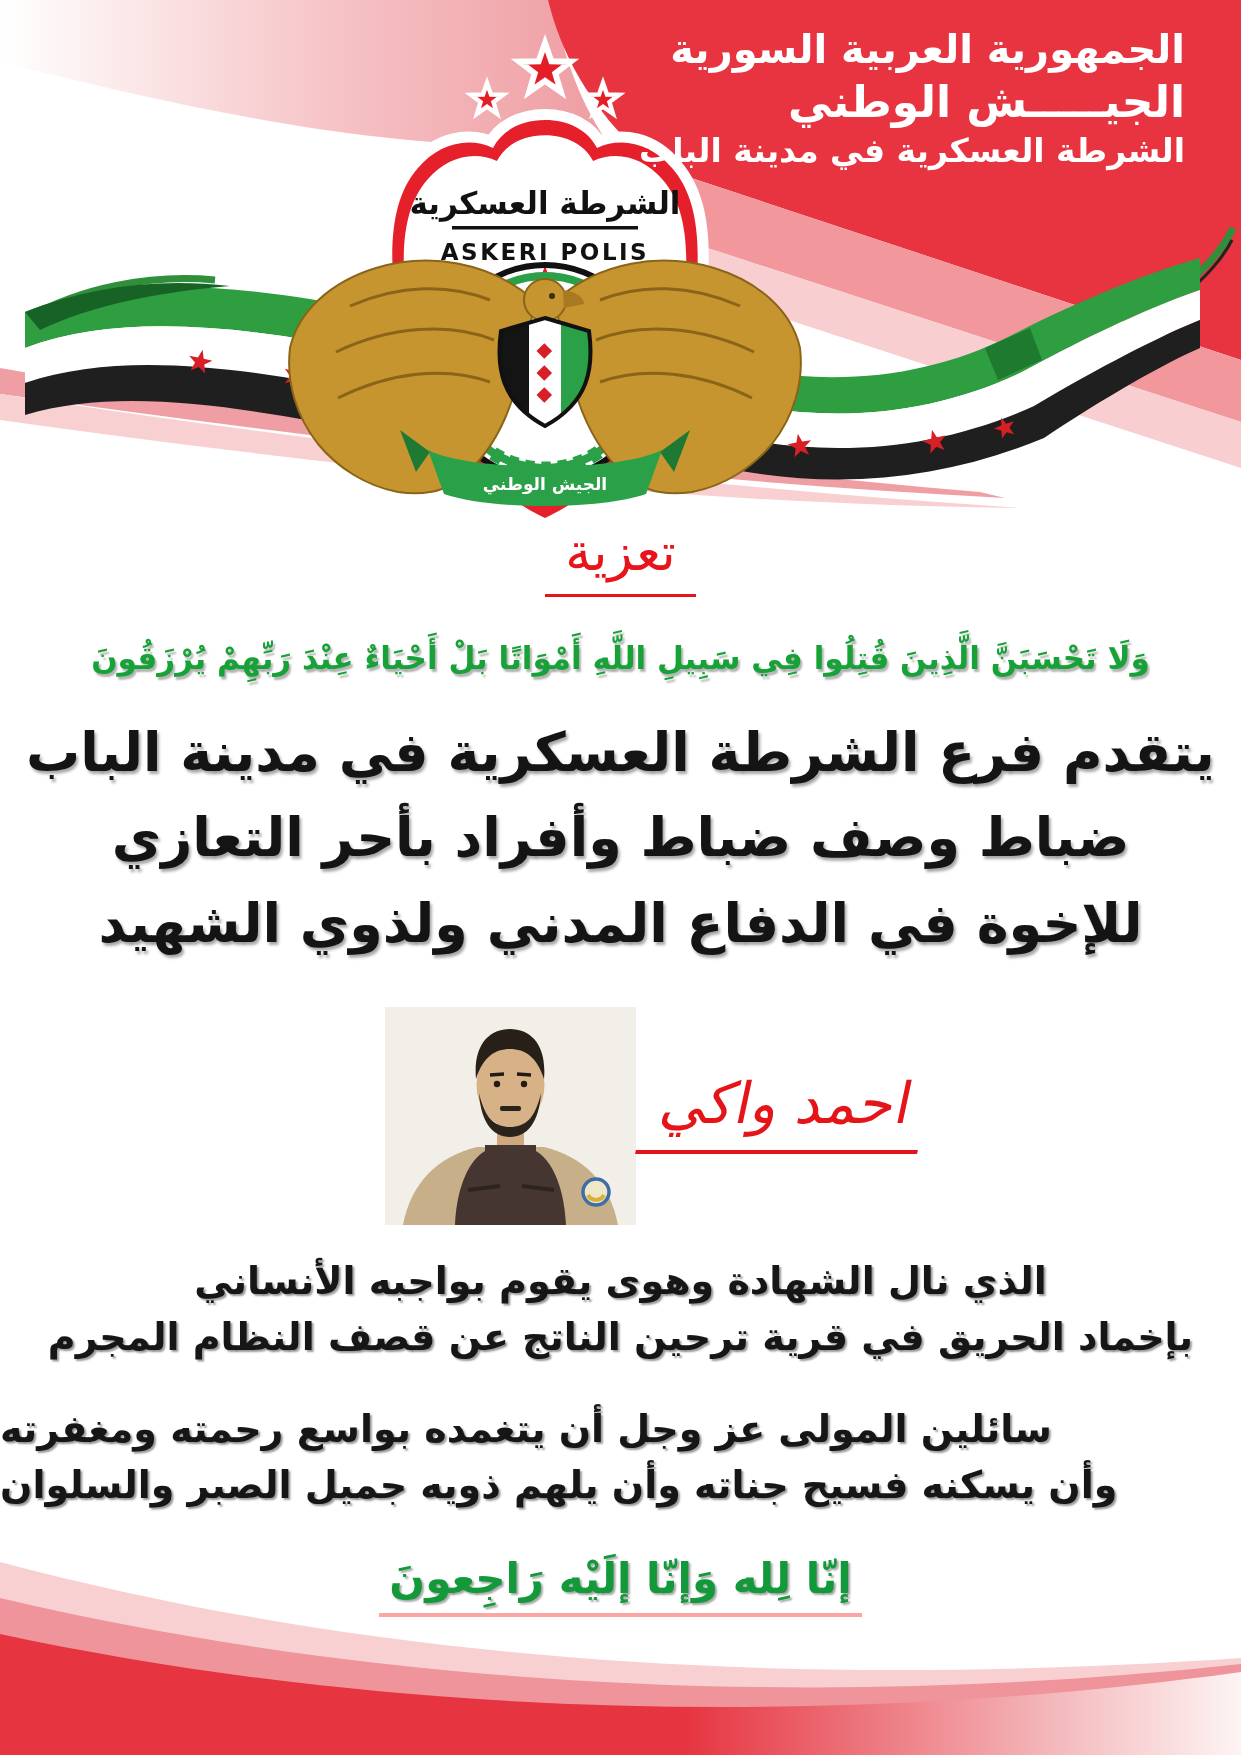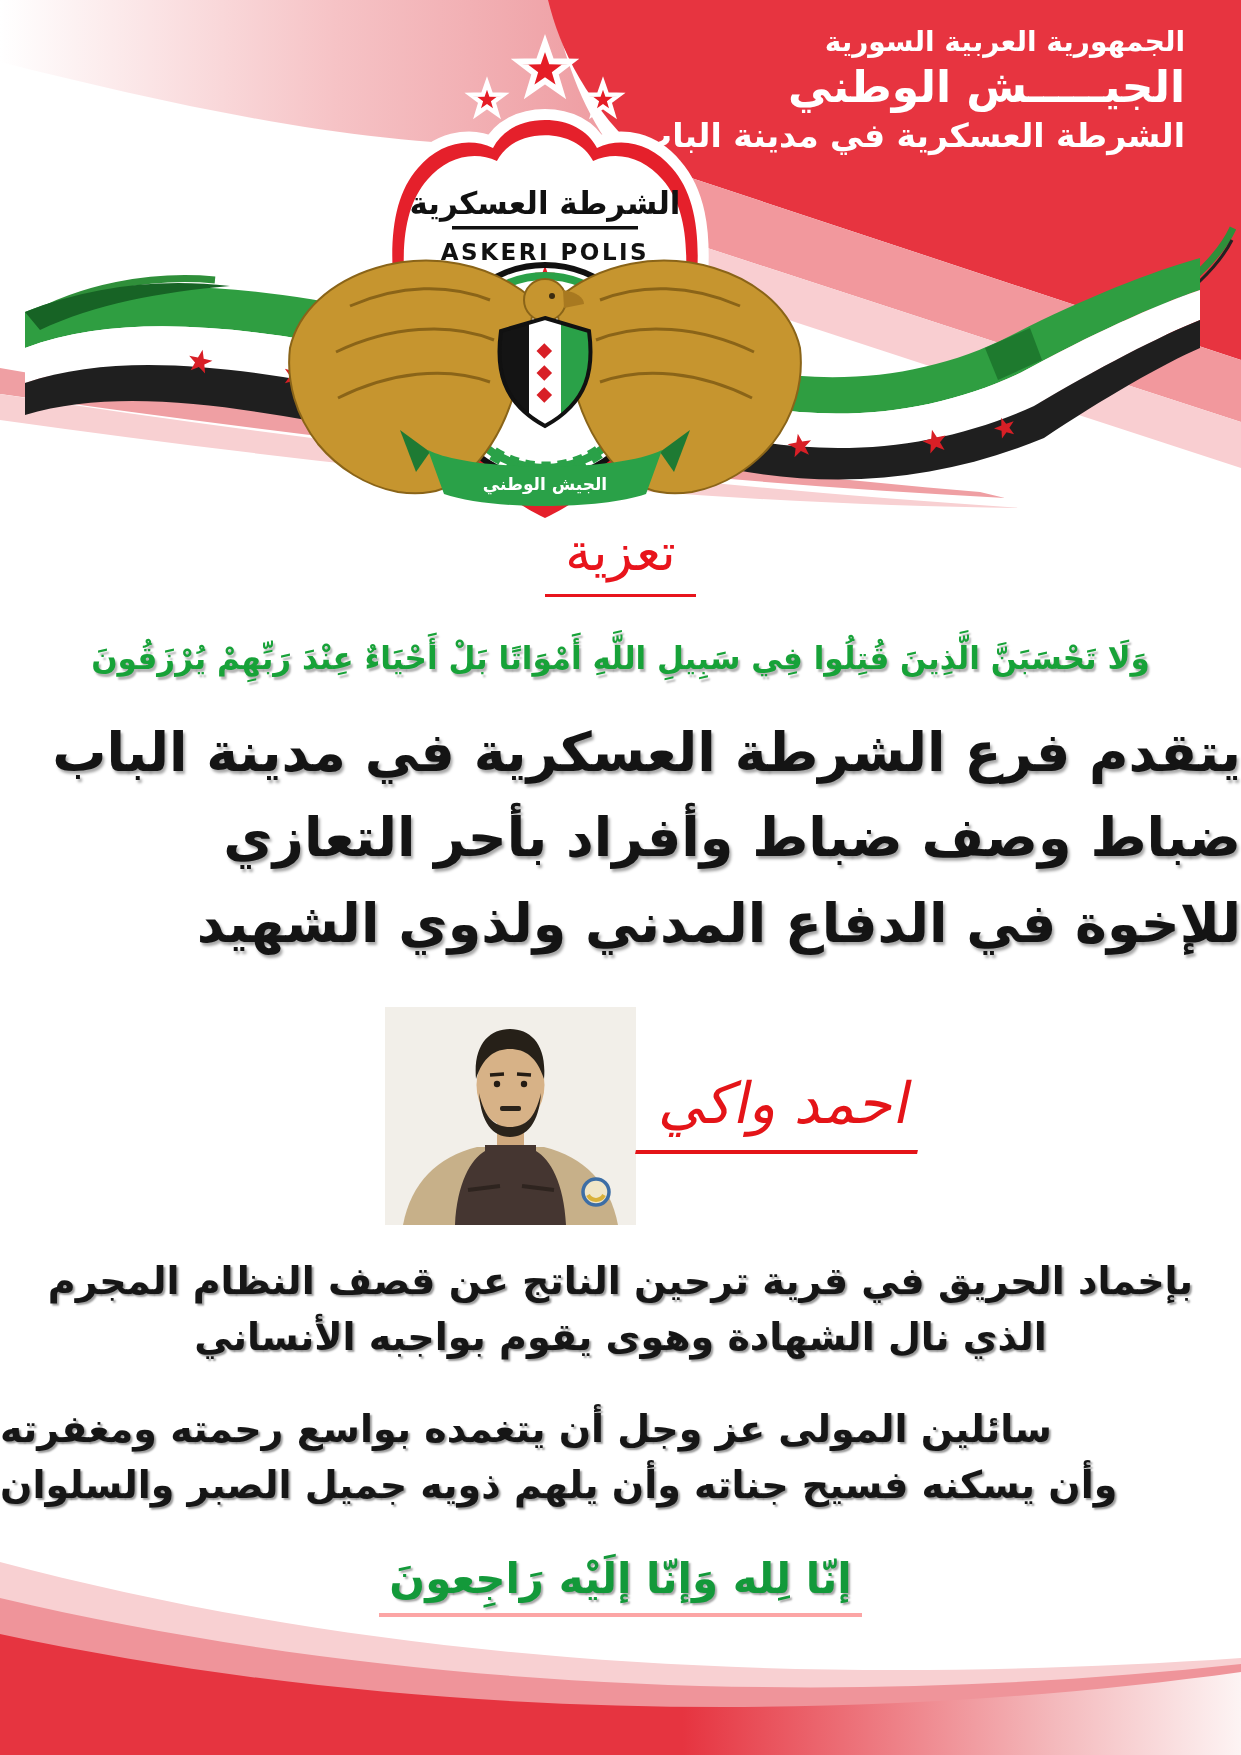--- a/index.html
+++ b/index.html
@@ -5,31 +5,31 @@
   html,body{margin:0;padding:0;}
   body{
     width:1241px;height:1755px;position:relative;overflow:hidden;background:#ffffff;
     font-family:"DejaVu Sans", sans-serif;
   }
   .abs{position:absolute;}
   #bg-art{position:absolute;left:0;top:0;width:1241px;height:1755px;z-index:1;}
   .txt-layer{z-index:2;}
 
   .letterhead{top:24px;right:56px;text-align:right;color:#ffffff;font-weight:bold;line-height:1.26;}
-  .lh1{font-size:28px;}
+  .lh1{font-size:40px;}
   .lh2{font-size:44px;}
   .lh3{font-size:33px;}
 
   .title-wrap{top:522px;left:0;width:1241px;text-align:center;color:#e8141c;font-size:52px;}
   .title-wrap span{display:inline-block;border-bottom:3px solid #e8141c;padding:0 20px 12px;}
 
   .verse{top:640px;left:0;width:1241px;text-align:center;color:#17a238;font-size:31px;font-weight:bold;
          white-space:nowrap;text-shadow:2px 3px 2px rgba(0,0,0,.30);}
 
-  .announce{top:710px;left:0;width:1241px;text-align:right;color:#141414;font-size:54px;font-weight:bold;
+  .announce{top:710px;left:0;width:1241px;text-align:center;color:#141414;font-size:54px;font-weight:bold;
             line-height:1.58;text-shadow:2px 3px 3px rgba(0,0,0,.35);}
 
   .martyr-name{top:1070px;left:600px;width:370px;text-align:center;color:#e41418;font-size:57px;}
   .martyr-name span{display:inline-block;transform:skewX(-12deg);border-bottom:4px solid #e41418;padding:0 16px 14px;}
 
   .tribute{top:1254px;left:0;width:1241px;text-align:center;color:#161616;font-size:38px;font-weight:bold;
            line-height:1.47;text-shadow:2px 2px 2px rgba(0,0,0,.4);}
   .prayer{top:1402px;left:0;width:1241px;text-align:left;color:#161616;font-size:38px;font-weight:bold;
           line-height:1.47;text-shadow:2px 2px 2px rgba(0,0,0,.4);}
 
@@ -230,22 +230,22 @@
   <div>يتقدم فرع الشرطة العسكرية في مدينة الباب</div>
   <div>ضباط وصف ضباط وأفراد بأحر التعازي</div>
   <div>للإخوة في الدفاع المدني ولذوي الشهيد</div>
 </div>
 
 <div class="abs txt-layer martyr-name">
   <span>احمد واكي</span>
 </div>
 
 <div class="abs txt-layer tribute">
+  <div>الذي نال الشهادة وهوى يقوم بواجبه الأنساني</div>
   <div>بإخماد الحريق في قرية ترحين الناتج عن قصف النظام المجرم</div>
-  <div>الذي نال الشهادة وهوى يقوم بواجبه الأنساني</div>
 </div>
 
 <div class="abs txt-layer prayer">
   <div>سائلين المولى عز وجل أن يتغمده بواسع رحمته ومغفرته</div>
   <div>وأن يسكنه فسيح جناته وأن يلهم ذويه جميل الصبر والسلوان</div>
 </div>
 
 <div class="abs txt-layer footer-verse">
   <span>إنّا لِله وَإنّا إلَيْه رَاجِعونَ</span>
 </div>

